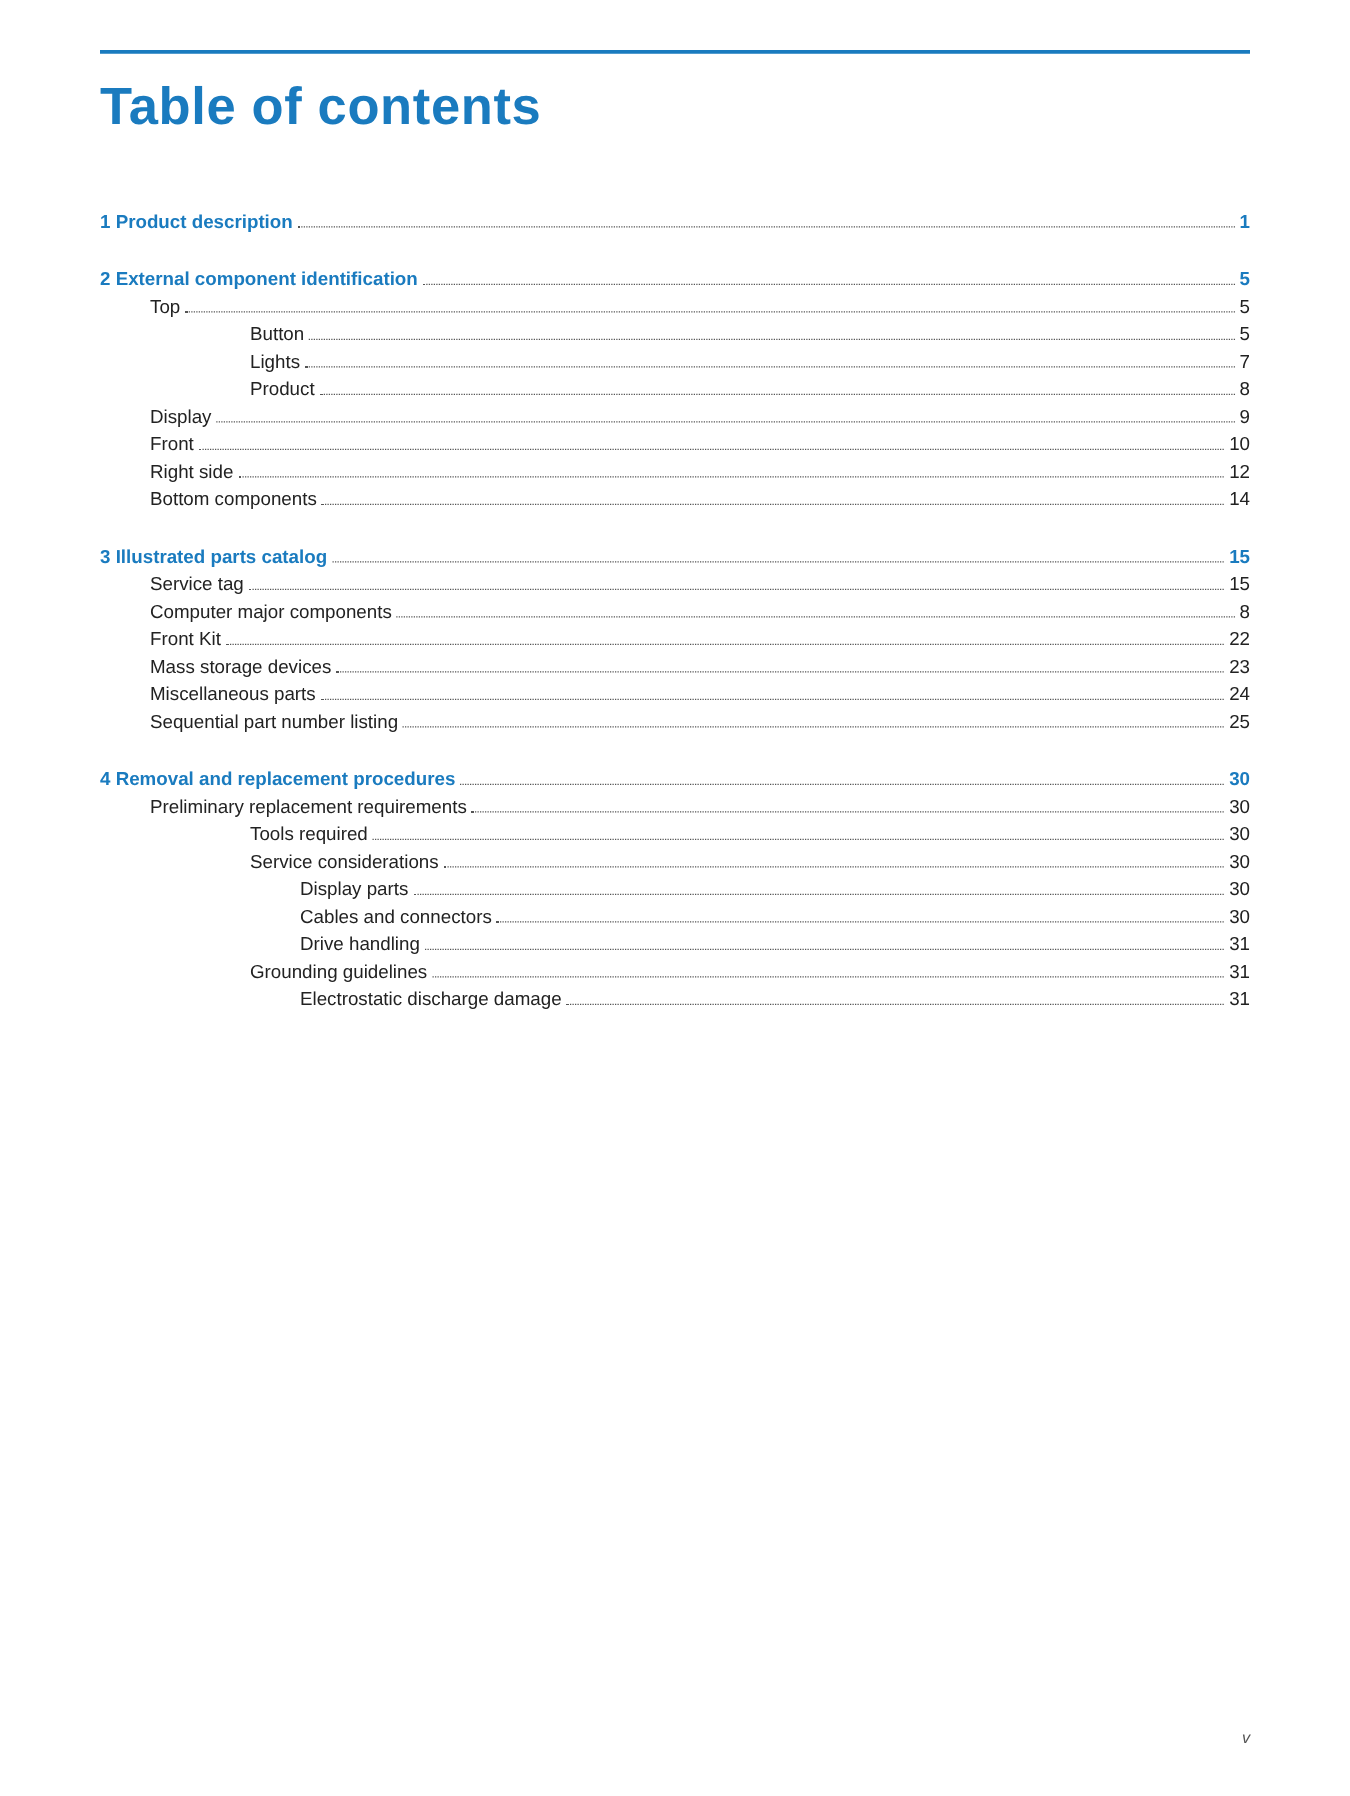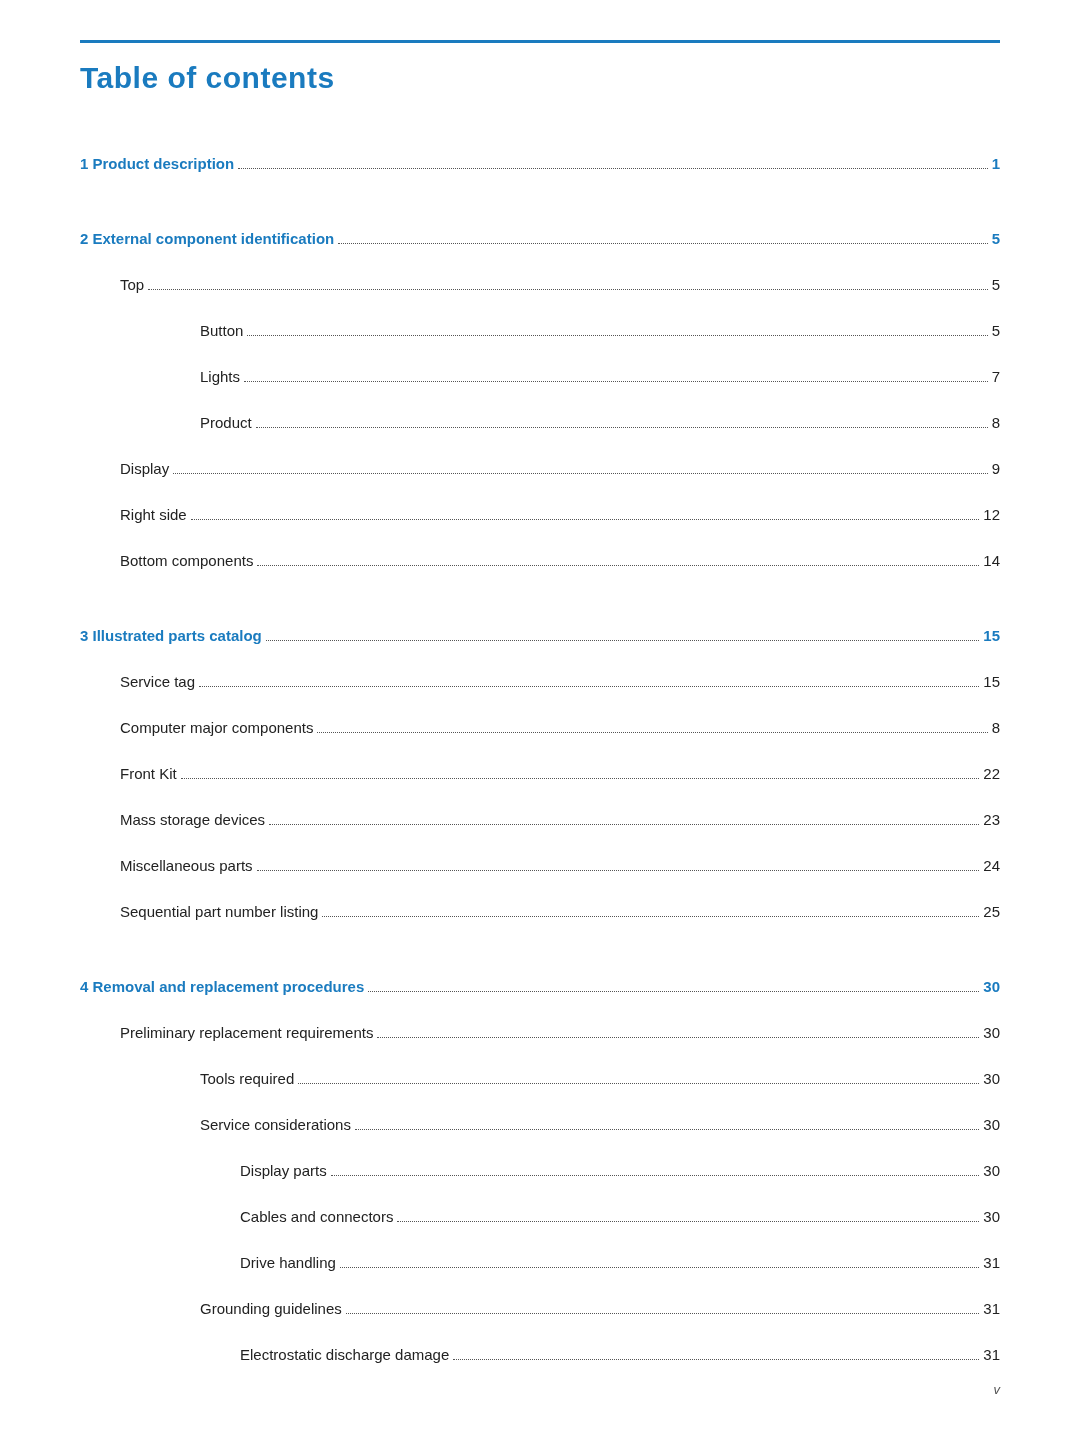--- a/index.html
+++ b/index.html
@@ -16,34 +16,33 @@
       padding: 40px 80px 80px 80px;
       color: #222222;
     }
 
     .top-border {
       border-top: 3px solid #1a7bbf;
       margin-bottom: 18px;
     }
 
     .page-title {
-      font-size: 30px;
+      font-size: 42px;
       font-weight: 900;
       color: #1a7bbf;
       margin-bottom: 60px;
       letter-spacing: 0.5px;
     }
 
     .toc-entry {
       display: flex;
       align-items: baseline;
       margin-bottom: 5px;
       font-size: 15px;
       color: #222;
-      margin-top: 29px;
     }
 
     .toc-entry .entry-text {
       white-space: nowrap;
       flex-shrink: 0;
     }
 
     .toc-entry .dots {
       flex: 1;
       border-bottom: 1px dotted #555;
@@ -131,20 +130,25 @@
       <span class="entry-text">Product</span>
       <span class="dots"></span>
       <span class="page-num">8</span>
     </div>
     <div class="toc-entry level-1">
       <span class="entry-text">Display</span>
       <span class="dots"></span>
       <span class="page-num">9</span>
     </div>
     <div class="toc-entry level-1">
+      <span class="entry-text">Front</span>
+      <span class="dots"></span>
+      <span class="page-num">10</span>
+    </div>
+    <div class="toc-entry level-1">
       <span class="entry-text">Right side</span>
       <span class="dots"></span>
       <span class="page-num">12</span>
     </div>
     <div class="toc-entry level-1">
       <span class="entry-text">Bottom components</span>
       <span class="dots"></span>
       <span class="page-num">14</span>
     </div>
     <div class="spacer-lg"></div>

